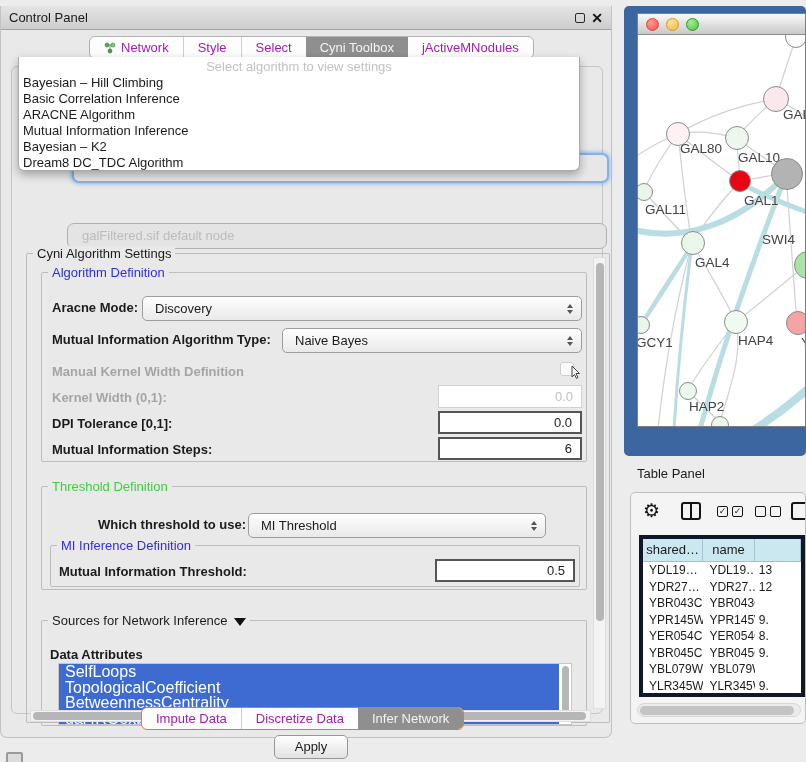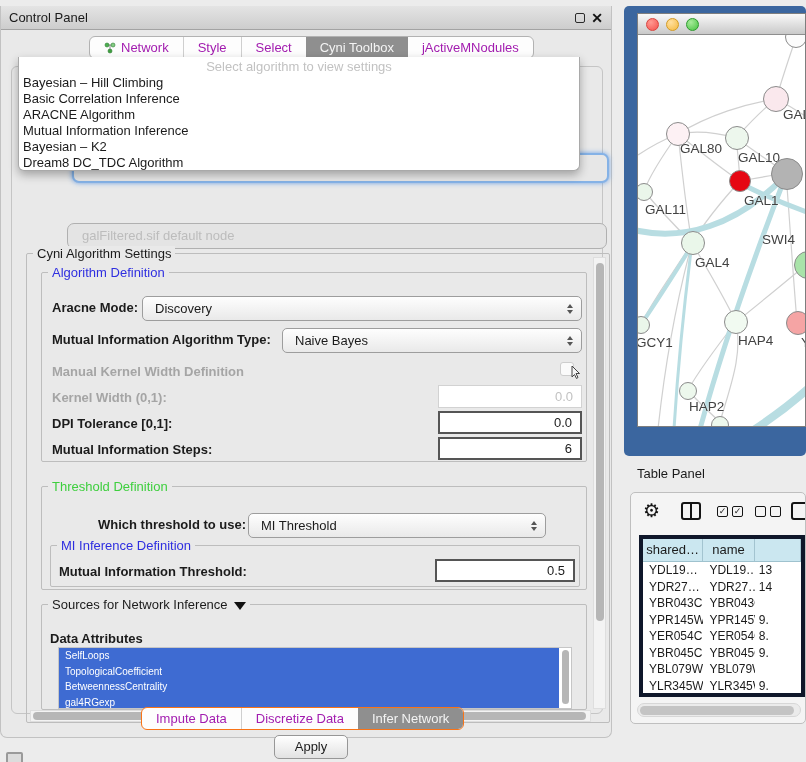--- a/index.html
+++ b/index.html
@@ -43,21 +43,21 @@
   .field.dis{border:1px solid #d2d2d2;color:#c2c2c2;line-height:21px}
   .checkbox{position:absolute;width:14px;height:14px;border:1.5px solid #cdcdcd;border-radius:3px;background:#fafafa}
   
   .sbtrack{position:absolute;background:#f3f3f3;border:1px solid #dedede}
   .sbthumb{position:absolute;background:#b6b6b6;border-radius:5px}
   
   .tri-right{display:inline-block;width:0;height:0;border-top:6px solid transparent;border-bottom:6px solid transparent;border-left:8px solid #111;margin-left:8px;vertical-align:-1px}
   .tri-down{display:inline-block;width:0;height:0;border-left:6px solid transparent;border-right:6px solid transparent;border-top:8px solid #111;margin-left:6px;vertical-align:-1px}
   
   #attr-list{position:absolute;left:16px;top:42px;width:514px;height:62px;background:#fff;border:1px solid #c6c6c6;overflow:hidden}
-  .attr-item{height:15.5px;line-height:15.5px;padding-left:6px;background:#3e6bd2;color:#fff;font-size:10px;width:calc(100% - 12px)}
+  .attr-item{height:15.5px;line-height:15.5px;padding-left:6px;background:#3e6bd2;color:#fff;font-size:16px;width:calc(100% - 12px)}
   
   #apply-btn{position:absolute;left:262px;top:668px;width:74px;height:24px;border:1px solid #979797;border-radius:5px;background:linear-gradient(#ffffff,#e2e2e2);text-align:center;line-height:22px}
   #bottom-tabs{position:absolute;left:140px;top:701px;height:23px;display:inline-flex;background:#fdfdfd;border:1px solid #f97316;border-radius:6px;overflow:hidden;z-index:10}
   
   #netpanel{position:absolute;left:624px;top:6px;width:182px;height:450px;background:#3b669f;border-radius:5px}
   #netwin{position:absolute;left:13px;top:7px;width:169px;height:414px;background:#fff;border:1px solid #7e7e7e}
   #net-titlebar{position:absolute;left:0;top:0;width:100%;height:21px;background:linear-gradient(#f9f9f9,#c9c9c9);border-bottom:1px solid #8e8e8e}
   .light{position:absolute;top:4px;width:13px;height:13px;border-radius:50%}
   #canvas{position:absolute;left:0;top:21px;width:167px;height:391px;overflow:hidden}
   .node{position:absolute;border:1.5px solid #8b8b8b;border-radius:50%}
@@ -172,21 +172,21 @@
               </span>
           </div>
 
           <div class="group" style="left:8px;top:58px;width:530px;height:42px">
             <span class="legend blue">MI Inference Definition</span>
             <span class="abs blbl" style="left:8px;top:18px">Mutual Information Threshold:</span>
             <div class="field dark" style="left:384px;top:13px;width:140px;height:23px">0.5</div>
           </div>
         </div>
 
-        <div class="group" style="left:14px;top:350px;width:546px;height:106px">
+        <div class="group" style="left:14px;top:366px;width:546px;height:106px">
           <span class="legend"><span>Sources for Network Inference</span><span class="tri-down"></span></span>
           <span class="abs blbl" style="left:8px;top:26px">Data Attributes</span>
           <div id="attr-list">
             <div class="sbtrack" style="right:0;top:0;width:11px;height:100%;border:none;background:#fff">
               <span class="sbthumb" style="left:2px;top:2px;width:7px;height:54px"></span>
             </div>
           <div class="attr-item">SelfLoops</div>
               <div class="attr-item">TopologicalCoefficient</div>
               <div class="attr-item">BetweennessCentrality</div>
               <div class="attr-item">gal4RGexp</div>
@@ -295,21 +295,21 @@
         </div>
       <div id="tbody">
           <div class="tr">
             <div class="td" style="width: 78px;">YDL19…</div>
             <div class="td" style="width: 66px;">YDL19…</div>
             <div class="td" style="width: 60px; padding-left: 4px;">13</div>
           </div>
           <div class="tr">
             <div class="td" style="width: 78px;">YDR27…</div>
             <div class="td" style="width: 66px;">YDR27…</div>
-            <div class="td" style="width: 60px; padding-left: 4px;">14</div>
+            <div class="td" style="width: 60px; padding-left: 4px;">12</div>
           </div>
           <div class="tr">
             <div class="td" style="width: 78px;">YBR043C</div>
             <div class="td" style="width: 66px;">YBR043C</div>
             <div class="td" style="width: 60px; padding-left: 4px;"></div>
           </div>
           <div class="tr">
             <div class="td" style="width: 78px;">YPR145W</div>
             <div class="td" style="width: 66px;">YPR145W</div>
             <div class="td" style="width: 60px; padding-left: 4px;">9.</div>

